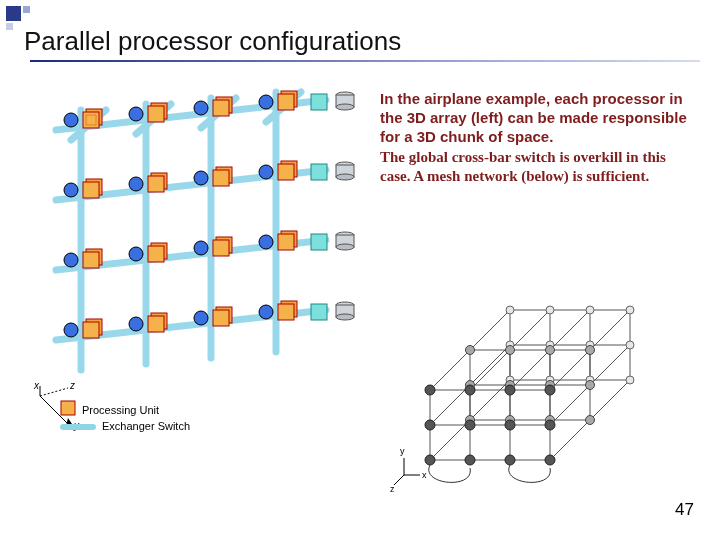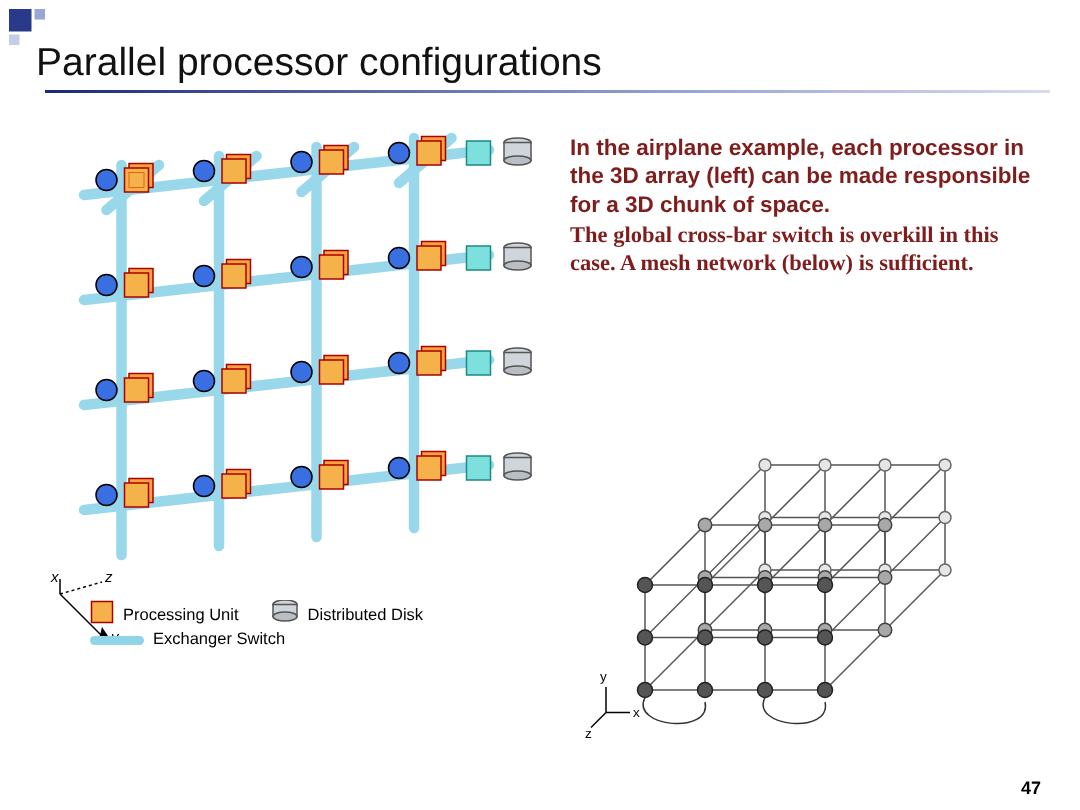--- a/index.html
+++ b/index.html
@@ -35,23 +35,23 @@
     top: 90px; left: 380px;
     width: 310px;
     font-size: 15px;
     font-weight: bold;
     color: #7f1d1d;
     line-height: 1.25;
   }
   .body-text p + p { margin-top: 2px; font-family: Liberation Serif, serif; }
   .page-num {
     position: absolute;
-    bottom: 8px; right: 26px;
-    font-size: 12px;
-    font-weight: bold;
+    bottom: 20px; right: 26px;
+    font-size: 17px;
+    font-weight: normal;
   }
   .figure-left {
     position: absolute;
     top: 80px; left: 36px;
     width: 330px;
   }
   .legend {
     position: absolute;
     top: 400px; left: 60px;
     font-size: 11px;
@@ -287,30 +287,20 @@
 
 <div class="legend">
   <div class="legend-grid">
     <div class="cell">
       <span class="ic">
         <svg width="16" height="16">
             <rect x="1" y="1" width="14" height="14" fill="#f6b24a" stroke="#a00"></rect>
           </svg>
       </span>
       <span>Processing Unit</span>
-    </div>
-    <div class="cell">
-      <span class="ic">
-        <svg width="18" height="16">
-            <ellipse cx="9" cy="3" rx="8" ry="3" fill="#cfd5da" stroke="#555"></ellipse>
-            <rect x="1" y="3" width="16" height="8" fill="#cfd5da" stroke="#555"></rect>
-            <ellipse cx="9" cy="11" rx="8" ry="3" fill="#b8bec4" stroke="#555"></ellipse>
-          </svg>
-      </span>
-      <span>Distributed Disk</span>
     </div>
     <div class="cell" style="grid-column:1/3">
       <span class="ic" style="width:36px">
         <svg width="36" height="10">
             <rect x="0" y="2" rx="3" width="36" height="6" fill="#8fd4e8"></rect>
           </svg>
       </span>
       <span>Exchanger Switch</span>
     </div>
   </div>

